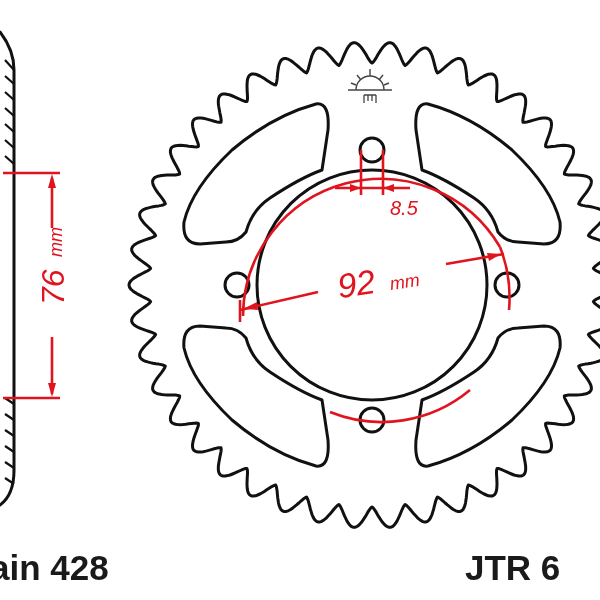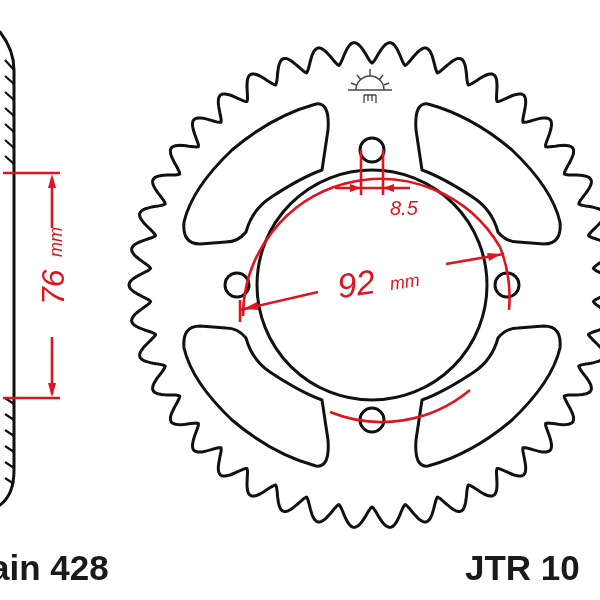--- a/index.html
+++ b/index.html
@@ -83,13 +83,13 @@
     <line x1="0" y1="-16" x2="0" y2="-9" stroke="#444" stroke-width="1.4"></line>
     <line x1="-13" y1="-10" x2="-9" y2="-5" stroke="#444" stroke-width="1.4"></line>
     <line x1="13" y1="-10" x2="9" y2="-5" stroke="#444" stroke-width="1.4"></line>
     <line x1="-19" y1="-2" x2="-14" y2="0" stroke="#444" stroke-width="1.4"></line>
     <line x1="19" y1="-2" x2="14" y2="0" stroke="#444" stroke-width="1.4"></line>
     <path d="M-6,10 L-6,18 M-6,10 L6,10 M6,10 L6,18 M-2,10 L-2,16 M2,10 L2,16" fill="none" stroke="#444" stroke-width="1.3"></path>
   </g>
 </svg>
 
 <div id="chain-label" class="label-text">ain 428</div>
-<div id="part-label" class="label-text">JTR 10</div>
+<div id="part-label" class="label-text">JTR 6</div>
 
 </body></html>

